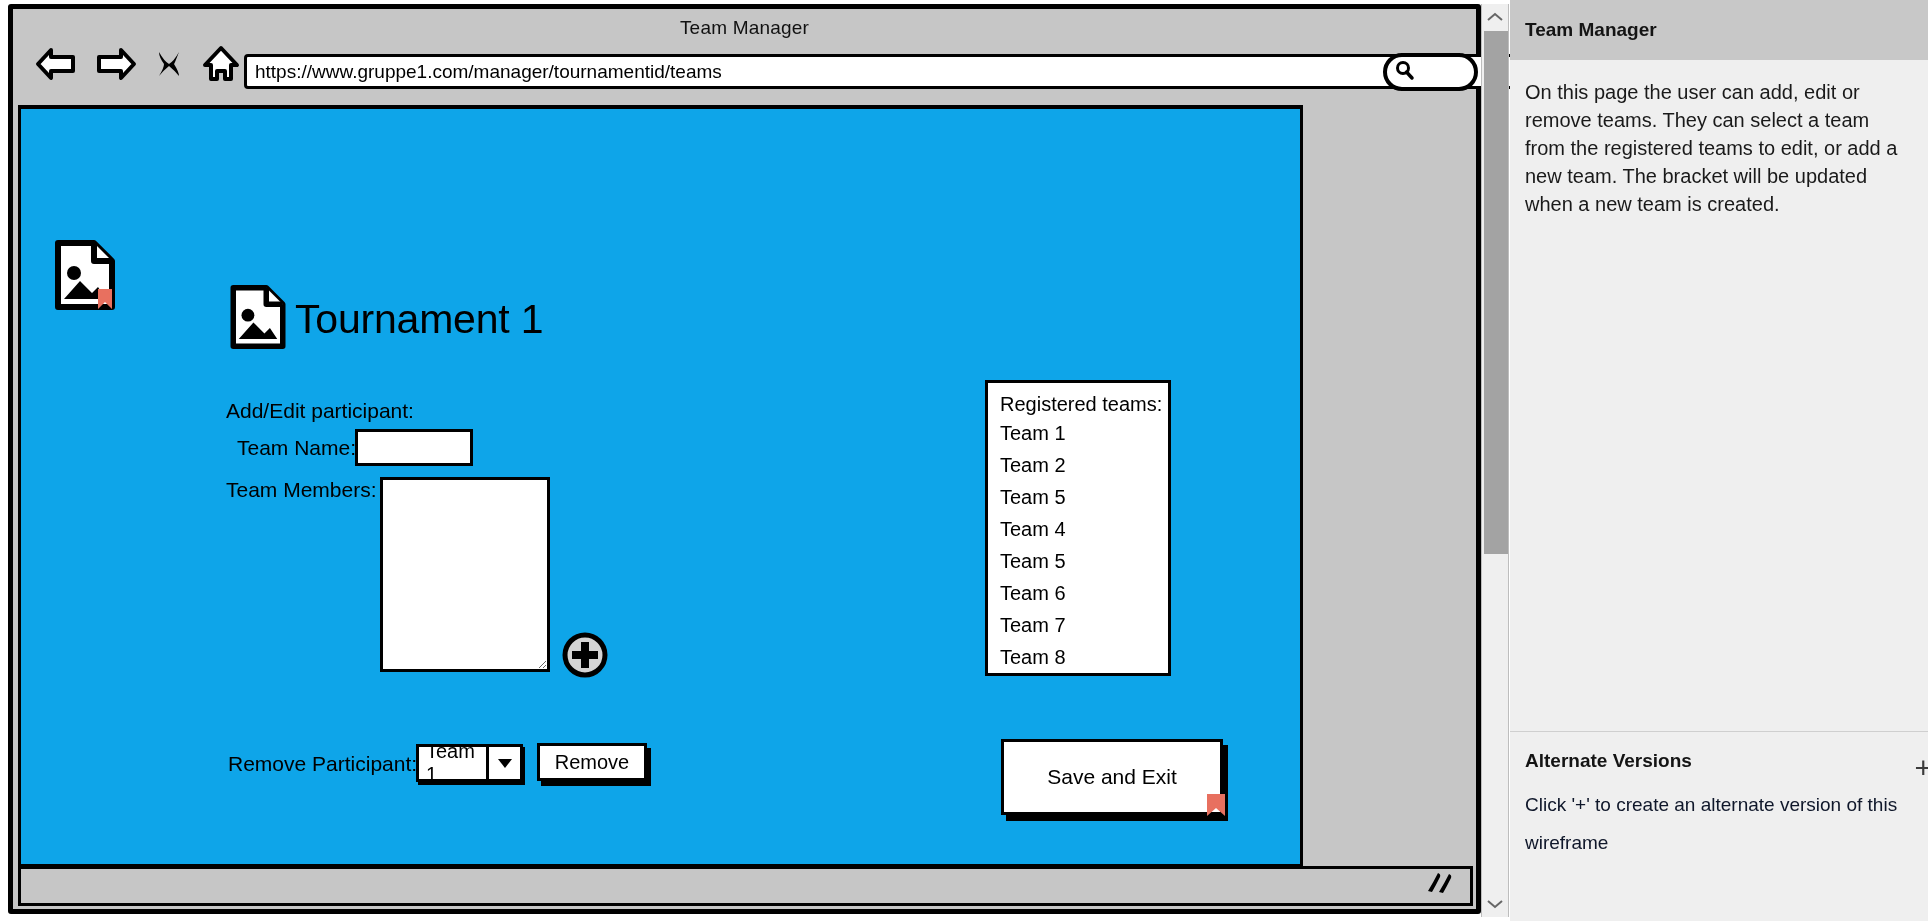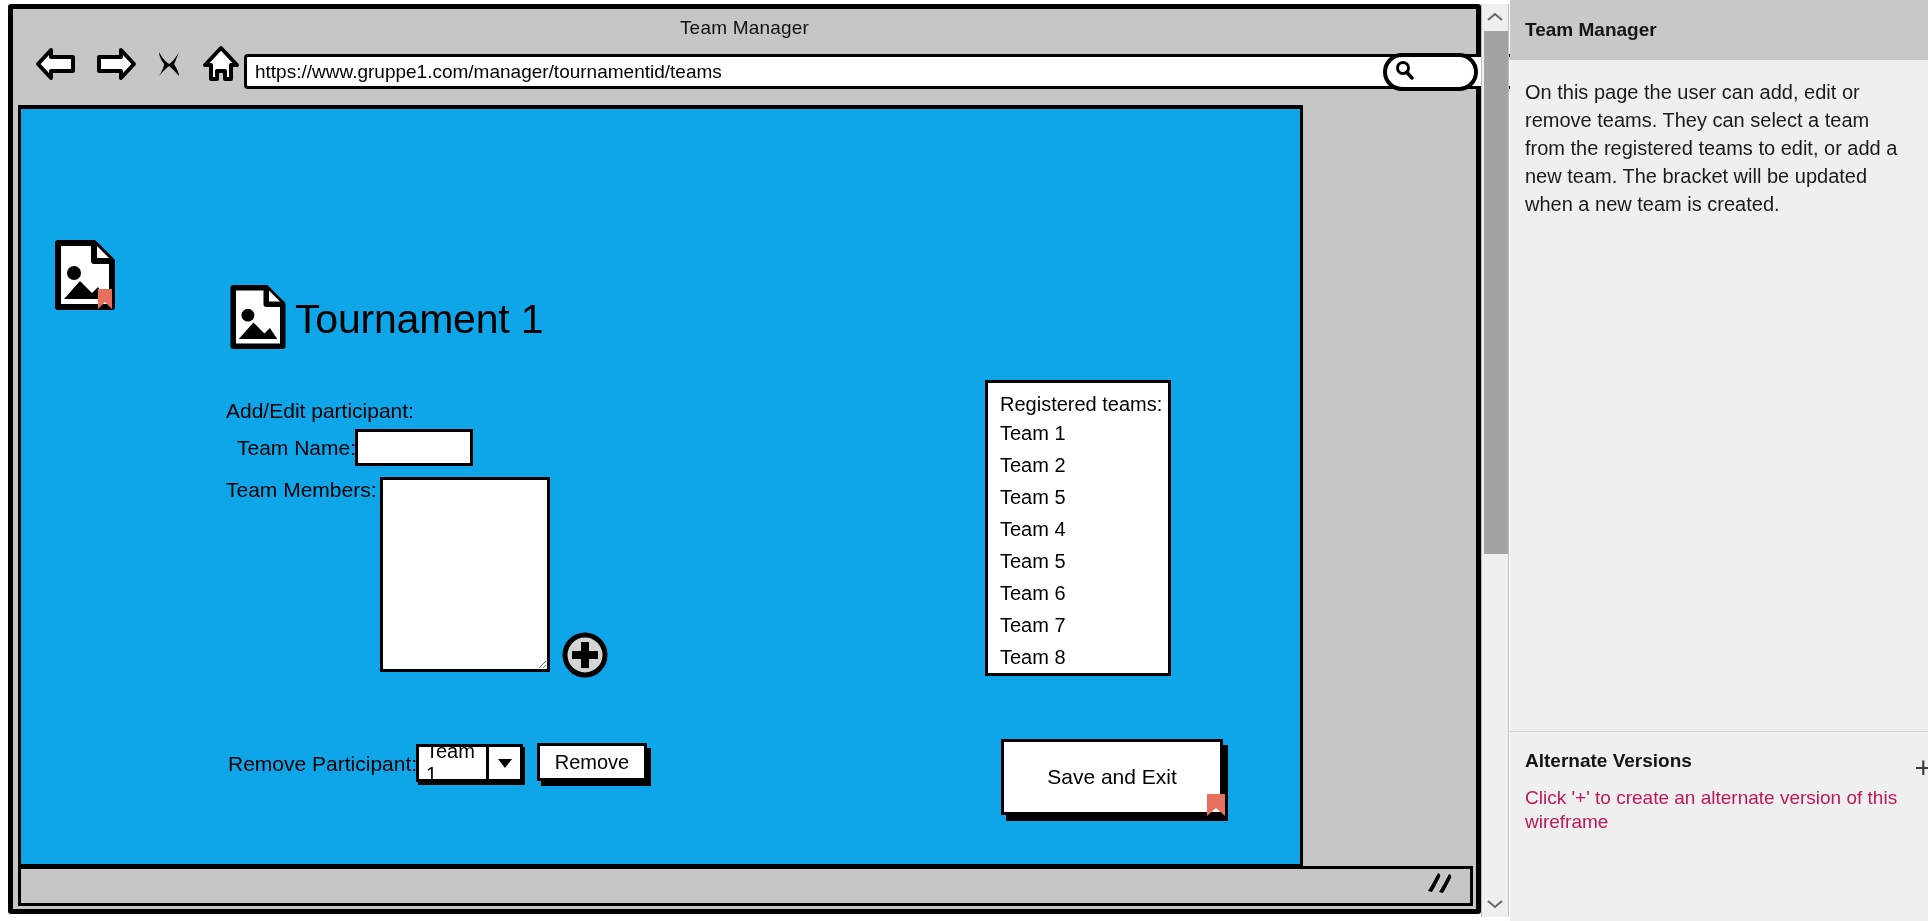--- a/index.html
+++ b/index.html
@@ -358,21 +358,21 @@
     justify-content: space-between;
   }
   .sb-alt-head h3 { margin: 0 0 14px 0; font-size: 19px; font-weight: bold; color:#141414; }
   .plus-small {
     font-size: 30px;
     line-height: 18px;
     color: #3c3c3c;
     font-weight: 300;
     margin-right: -20px;
   }
-  .sb-alt p { margin: 0; font-size: 19px; line-height: 24px; color: #be185d; }
+  .sb-alt p { margin: 0; font-size: 19px; line-height: 38px; color: #0f172a; }
 </style>
 </head>
 <body>
 
 <div id="root">
 
   <div class="browser">
 
     <div class="browser-chrome">
       <div class="win-title">Team Manager</div>

